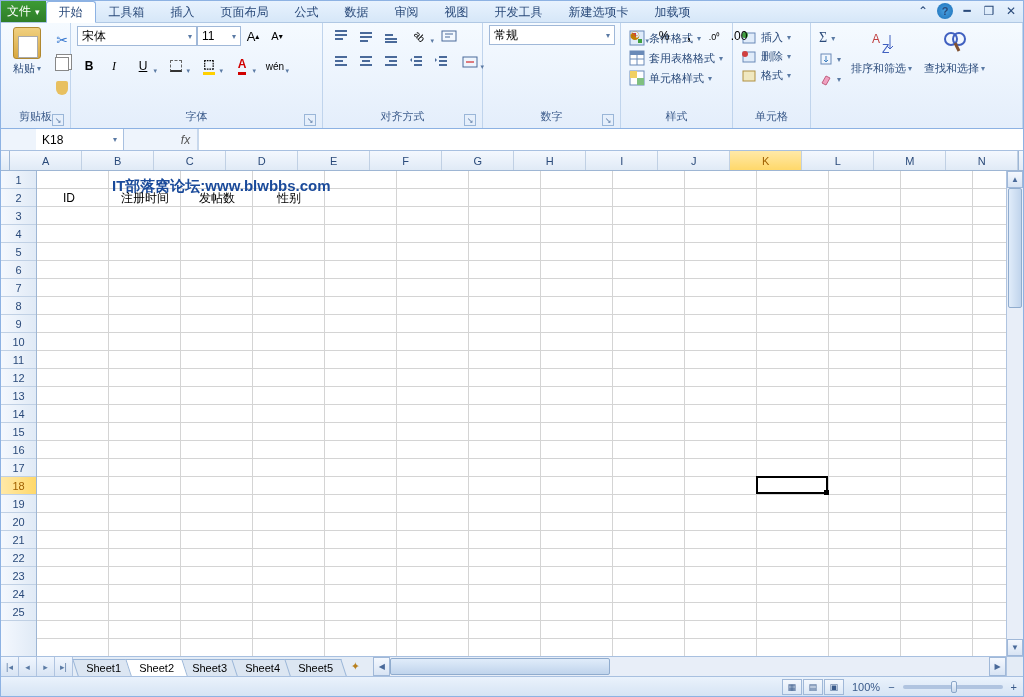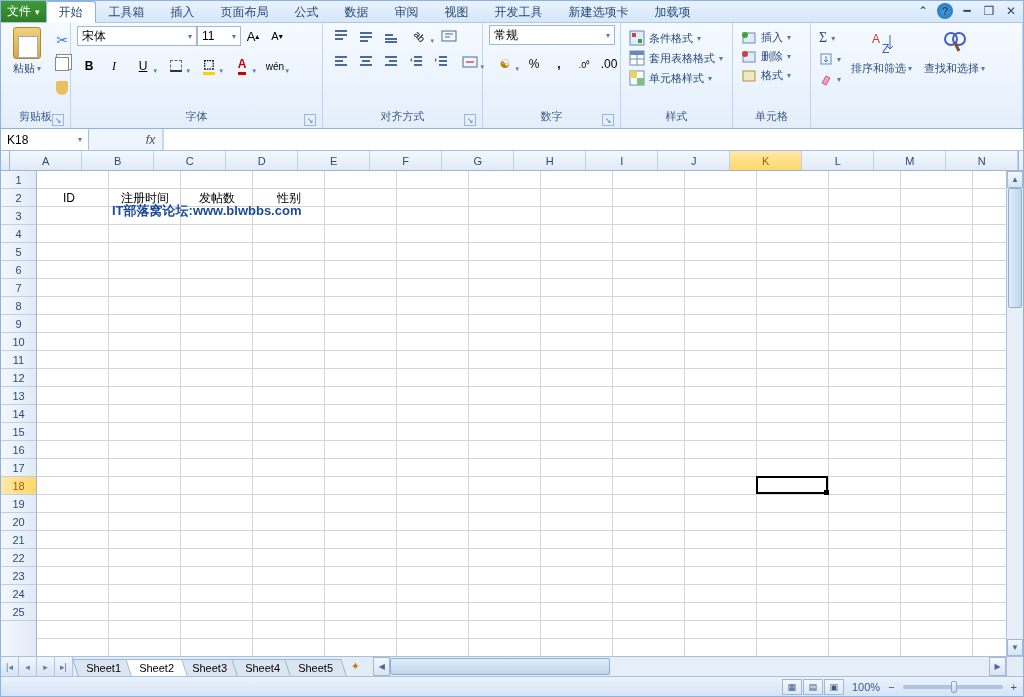--- a/index.html
+++ b/index.html
@@ -33,21 +33,21 @@
 .font-row { display: flex; align-items: center; margin-bottom: 4px; }
 .font-select { width: 120px; height: 20px; border: 1px solid #a0b8d8; background: #fff; font-size: 12px; padding: 0 4px; display: flex; align-items: center; justify-content: space-between; cursor: pointer; }
 .size-select { width: 44px; height: 20px; border: 1px solid #a0b8d8; background: #fff; font-size: 12px; padding: 0 4px; display: flex; align-items: center; justify-content: space-between; cursor: pointer; }
 .drop-arrow { font-size: 8px; color: #5a7aa4; }
 .btn-row { display: flex; gap: 1px; }
 .format-btn { width: 24px; height: 22px; display: flex; align-items: center; justify-content: center; cursor: pointer; border: 1px solid transparent; position: relative; }
 .format-btn.split { width: 32px; }
 .format-btn .mini-arrow { font-size: 7px; position: absolute; right: 1px; bottom: 1px; color: #5a7aa4; }
 
 
-.formula-bar { height: 22px; background: #eef4fc; border-bottom: 1px solid #a8c0e0; display: flex; align-items: stretch; }
+.formula-bar { height: 22px; background: #eef4fc; border-bottom: 1px solid #a8c0e0; display: flex; align-items: stretch; padding-left: 35px; }
 .name-box { width: 88px; border-right: 1px solid #a8c0e0; display: flex; align-items: center; padding: 0 6px; font-size: 12px; background: #fff; justify-content: space-between; }
 .fx-area { display: flex; align-items: center; flex: 1; }
 .fx-btn { width: 24px; display: flex; align-items: center; justify-content: center; font-style: italic; color: #555; cursor: pointer; border-right: 1px solid #c8d8ec; height: 100%; }
 .fx-input { flex: 1; background: #fff; height: 100%; border-left: 1px solid #c8d8ec; padding: 0 4px; }
 
 
 .grid-area { flex: 1; display: flex; flex-direction: column; overflow: hidden; position: relative; }
 .col-headers { display: flex; height: 20px; background: linear-gradient(#f4f8fe, #e0eaf6); border-bottom: 1px solid #9eb6d4; }
 .corner { width: 36px; border-right: 1px solid #9eb6d4; background: linear-gradient(#f4f8fe, #e0eaf6); }
 .col-h { border-right: 1px solid #c0d0e4; display: flex; align-items: center; justify-content: center; font-size: 11px; color: #2a4a7a; cursor: pointer; }
@@ -55,21 +55,21 @@
 .grid-body { flex: 1; display: flex; overflow: hidden; position: relative; }
 .row-headers { width: 36px; background: linear-gradient(90deg, #f4f8fe, #e0eaf6); border-right: 1px solid #9eb6d4; }
 .row-h { height: 18px; border-bottom: 1px solid #c0d0e4; display: flex; align-items: center; justify-content: center; font-size: 11px; color: #2a4a7a; cursor: pointer; }
 .row-h.sel { background: linear-gradient(90deg, #ffe9a8, #ffd86a); color: #a06000; }
 .cells { position: relative; flex: 1; background:
   repeating-linear-gradient(to right, transparent 0, transparent 71px, #d4d4d4 71px, #d4d4d4 72px),
   repeating-linear-gradient(to bottom, transparent 0, transparent 17px, #d4d4d4 17px, #d4d4d4 18px),
   #fff;
 }
 .cell-text { position: absolute; font-size: 12px; padding: 0 3px; display: flex; align-items: center; height: 18px; }
-.title-text { color: #1a4a9a; font-weight: bold; font-size: 13px; top: 31px; left: 72px; }
+.title-text { color: #1a4a9a; font-weight: bold; font-size: 15px; top: 6px; left: 72px; }
 .active-cell { position: absolute; border: 2px solid #000; background: transparent; pointer-events: none; }
 .active-cell::after { content: ""; position: absolute; right: -3px; bottom: -3px; width: 5px; height: 5px; background: #000; }
 
 .vscroll { width: 17px; background: #e8eef8; border-left: 1px solid #b0c4e0; position: relative; }
 .vscroll .btn, .hscroll .btn { background: linear-gradient(#f4f8fe, #d8e4f4); border: 1px solid #a0b8d8; display: flex; align-items: center; justify-content: center; font-size: 8px; color: #4a6a9a; cursor: pointer; }
 .vscroll .btn { height: 17px; }
 .vscroll .thumb { position: absolute; top: 17px; left: 1px; right: 1px; height: 120px; background: linear-gradient(90deg, #e0ecfa, #c0d4ec); border: 1px solid #90acce; border-radius: 2px; }
 .vscroll .dn { position: absolute; bottom: 0; width: 100%; }
 
 
@@ -274,21 +274,21 @@
                 <path d="M4 6h8" stroke="#c00"></path>
               </svg>
               <span class="mini-arrow">▾</span>
             </div>
         </div>
       </div>
       <div class="group-label"><span>对齐方式</span><span class="launcher">↘</span></div>
     </div>
 
     <div class="group" style="width:138px">
-      <div class="group-body" style="flex-direction:column;width:100%">
+      <div class="group-body" style="flex-direction:row;width:100%">
         <div class="font-row">
           <div class="font-select" style="width:126px">
               <span>常规</span>
               <span class="drop-arrow">▾</span>
             </div>
         </div>
         <div class="btn-row">
           <div class="format-btn split">
               <span style="color:#c08000">☯</span>
               <span class="mini-arrow">▾</span>

